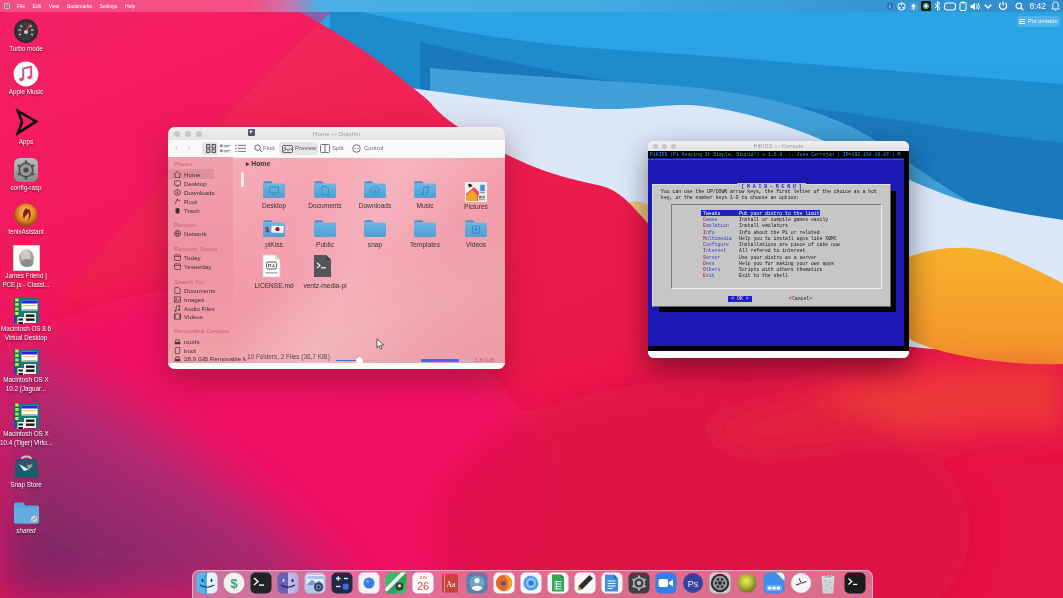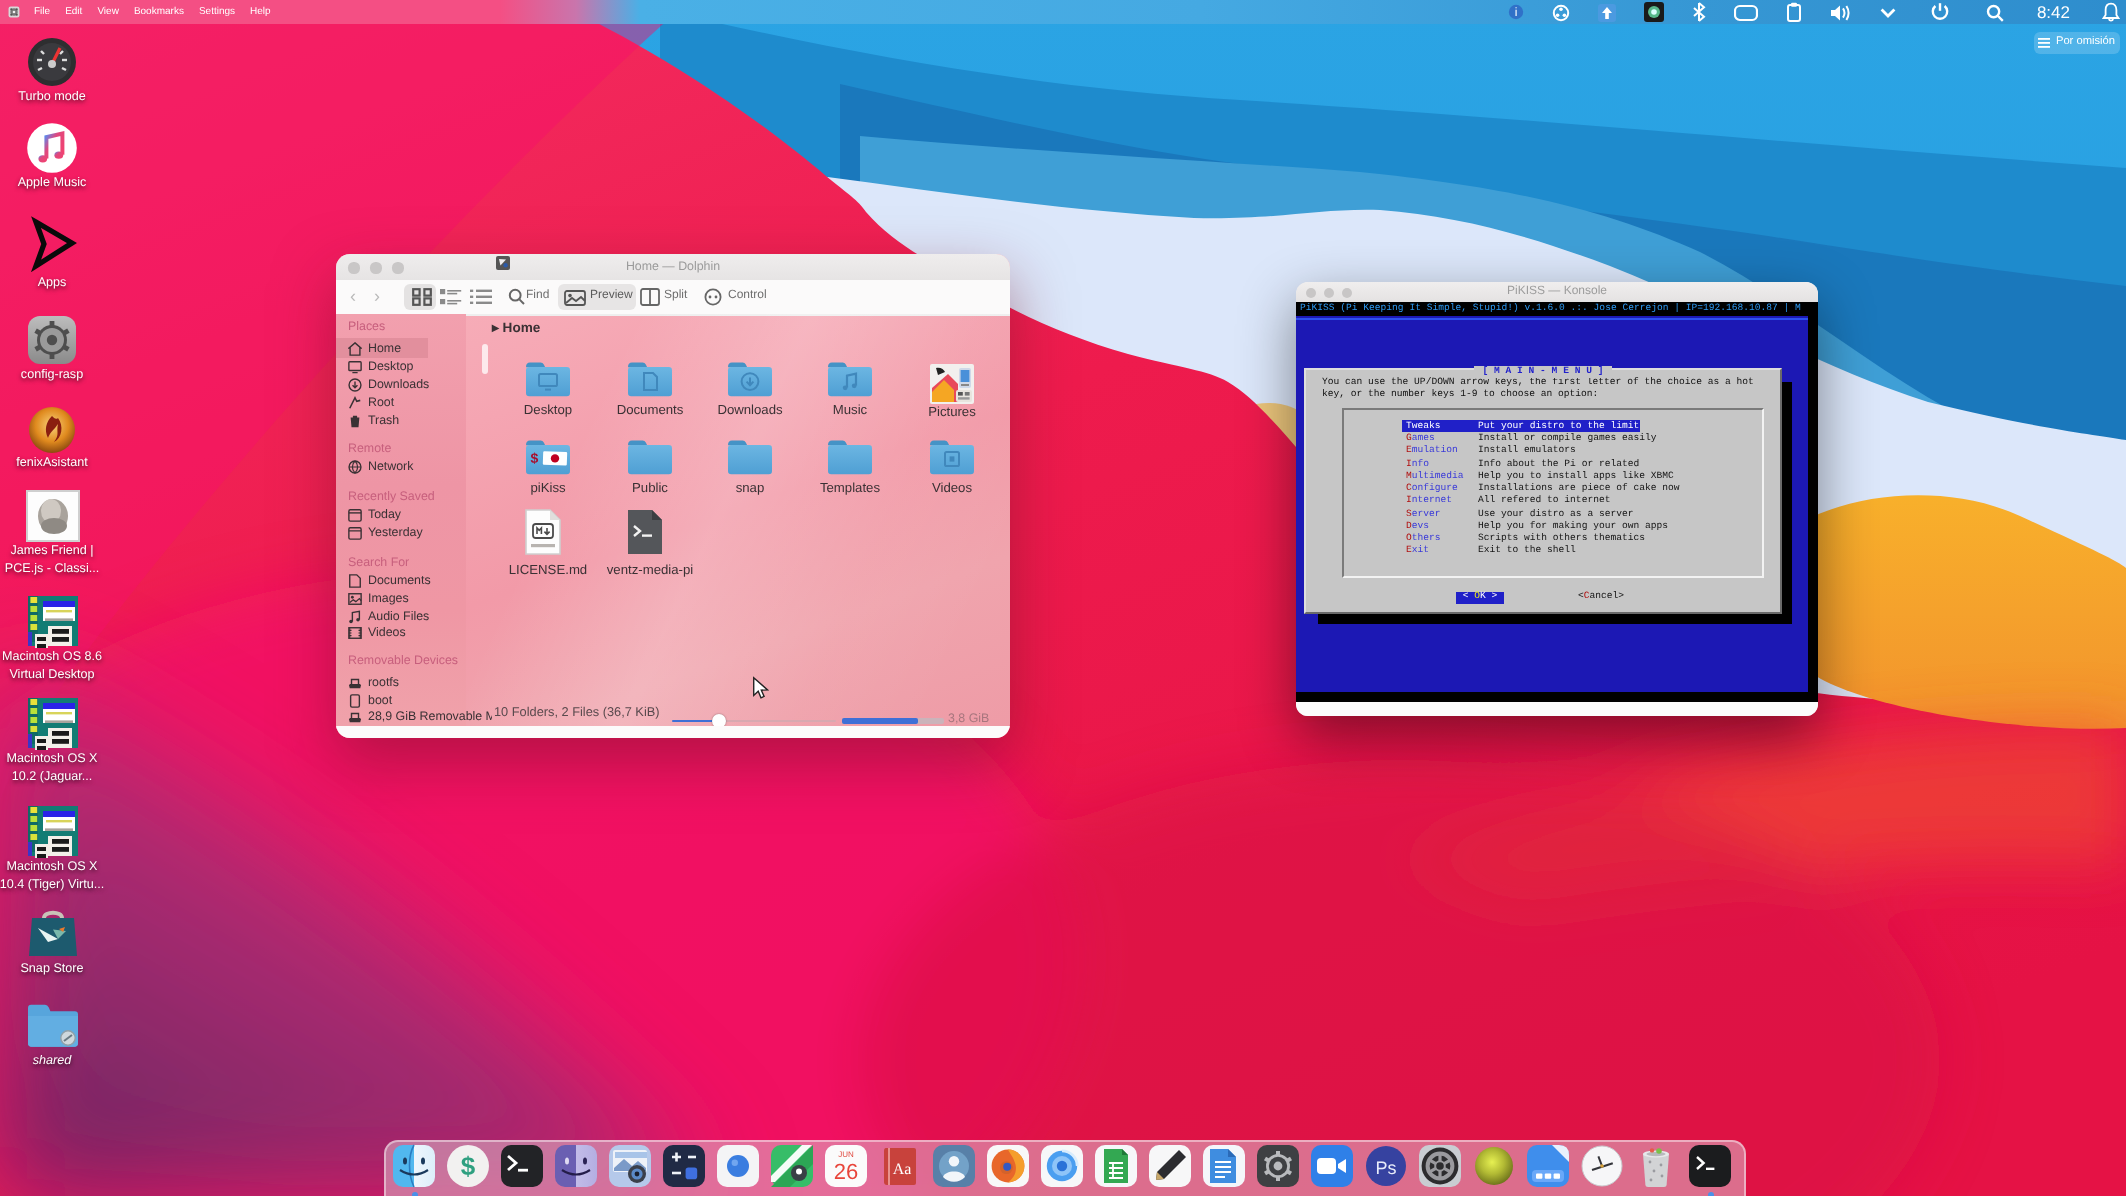--- a/index.html
+++ b/index.html
@@ -82,21 +82,21 @@
         <circle cx="8" cy="7.5" r="1" fill="#555"></circle>
       </svg>
   <div class="abs" style="left:17px;top:0;height:12px;display:flex;align-items:center;gap:7.5px;color:#fff;font-size:5px;">
     <span>File</span>
         <span>Edit</span>
         <span>View</span>
         <span>Bookmarks</span>
         <span>Settings</span>
         <span>Help</span>
   </div>
-  <div class="abs" style="right:3px;top:0;height:12px;display:flex;align-items:center;gap:14px;color:#fff;">
+  <div class="abs" style="right:3px;top:0;height:12px;display:flex;align-items:center;gap:3px;color:#fff;">
     <svg width="8" height="8" viewBox="0 0 8 8">
           <circle cx="4" cy="4" r="3.6" fill="#3071c8"></circle>
           <text x="4" y="6" font-size="6" fill="#fff" text-anchor="middle" font-family="Liberation Sans">i</text>
         </svg>
     <svg width="9" height="9" viewBox="0 0 9 9">
           <circle cx="4.5" cy="4.5" r="3.6" fill="none" stroke="#fff" stroke-width="1"></circle>
           <circle cx="4.5" cy="2.6" r="0.9" fill="#fff"></circle>
           <circle cx="2.8" cy="5.6" r="0.9" fill="#fff"></circle>
           <circle cx="6.2" cy="5.6" r="0.9" fill="#fff"></circle>
         </svg>

